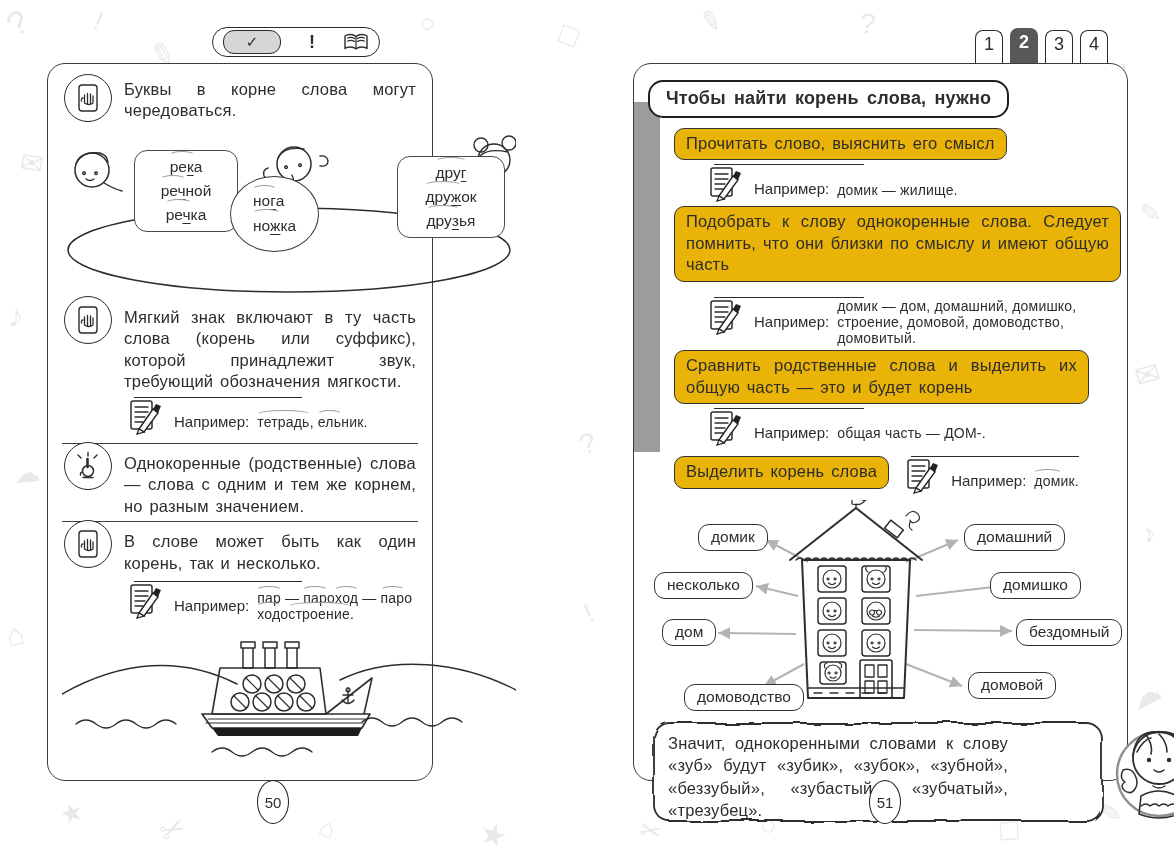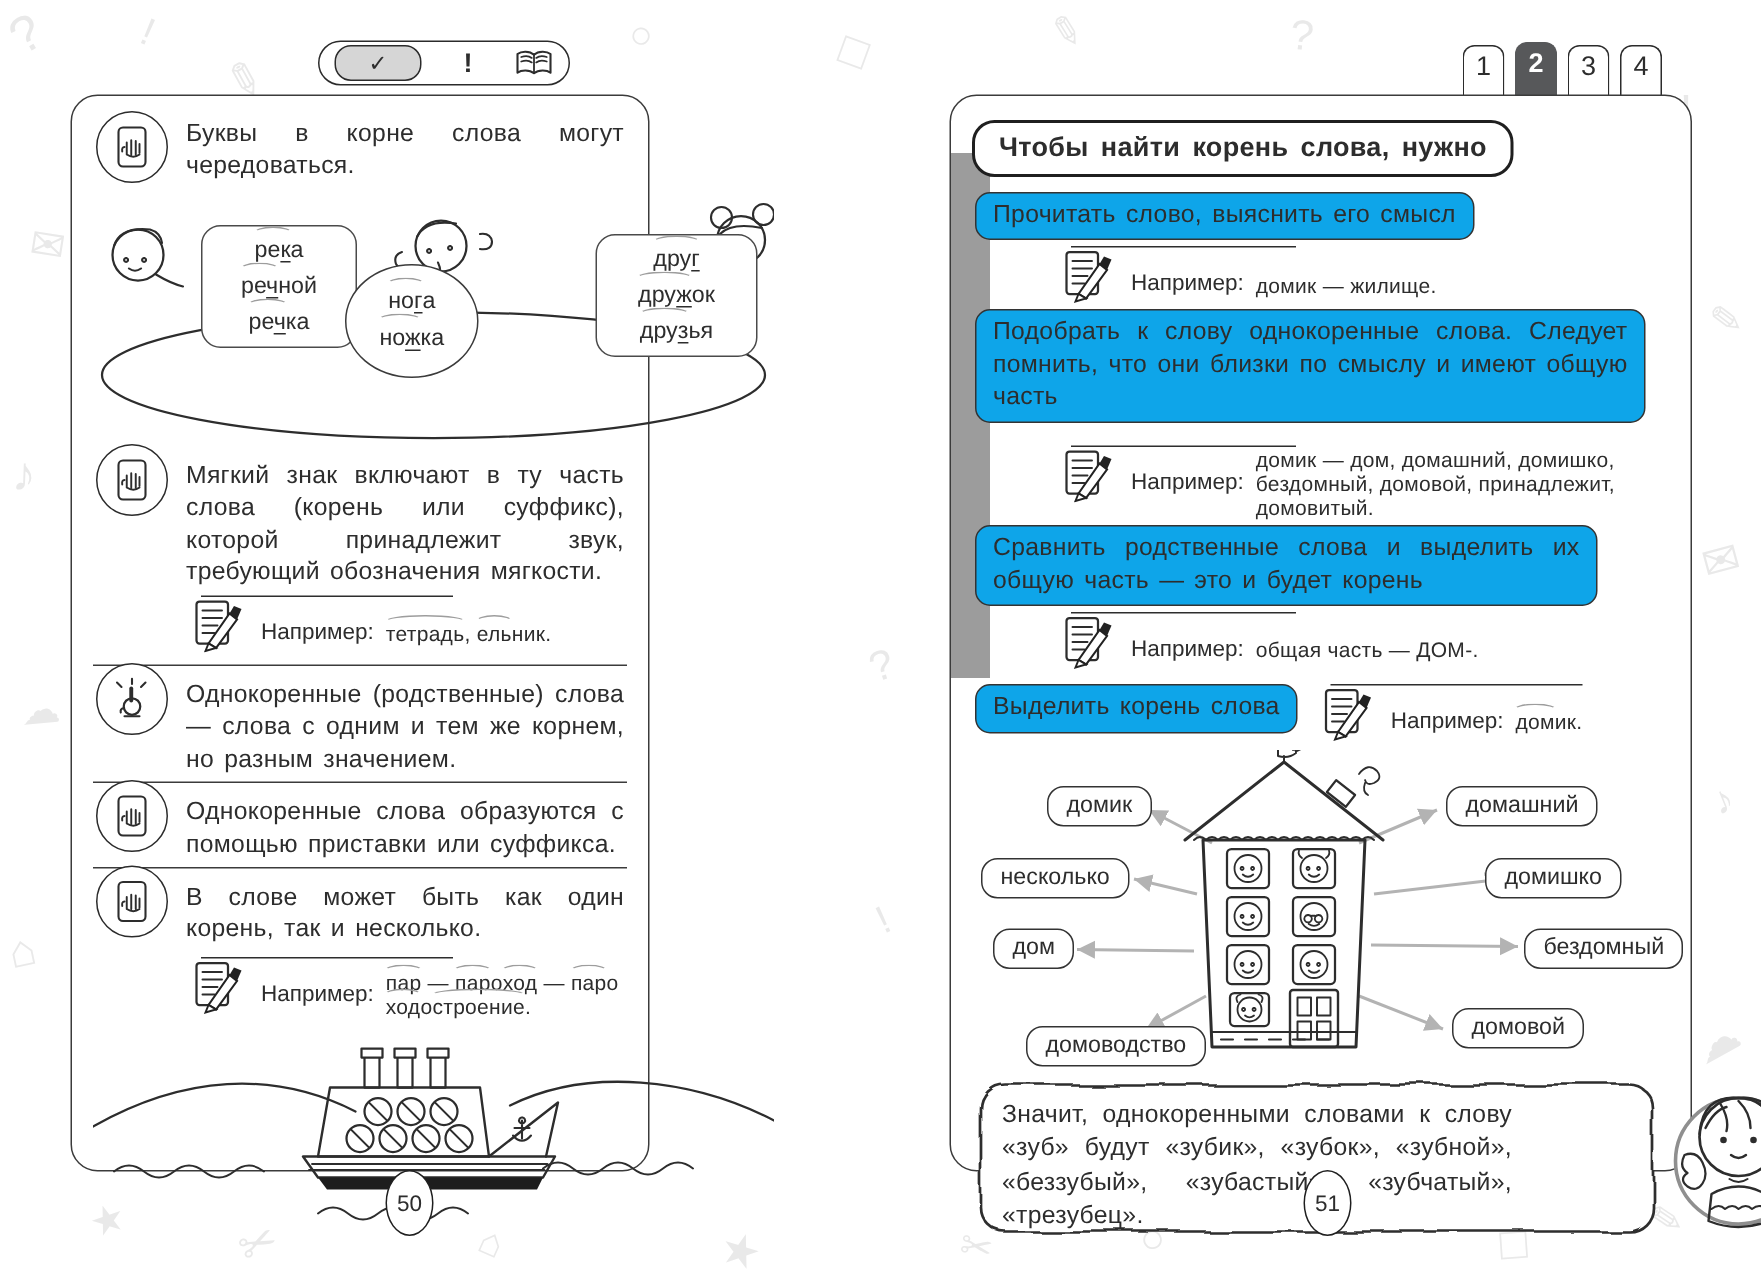--- a/index.html
+++ b/index.html
@@ -67,36 +67,36 @@
 
   
   #kids-ill{position:relative;height:168px;margin:2px 0 2px}
   #kids-ill svg{position:absolute;inset:0}
   .wbox{
     position:absolute;background:#fff;border:1.9px solid #4a4a4a;border-radius:13px;
     text-align:center;font-size:15.5px;line-height:1.55;padding:4px 10px;
   }
   .wbubble{
     position:absolute;background:#fff;border:1.6px solid #3b3b3b;border-radius:50%;
-    text-align:center;font-size:15.5px;line-height:1.6;padding:12px 22px;
+    font-size:15.5px;line-height:1.6;padding:12px 22px;
   }
   #ship-ill{position:relative;height:132px;margin-top:2px}
 
   
   #gray-bar{position:absolute;left:0;top:38px;width:26px;height:350px;background:#9c9c9c;z-index:0}
   .rp{position:relative;z-index:1}
   #rp-title{
     display:inline-block;margin:16px 0 10px 2px;background:#fff;
     border:2.2px solid #1f1f1f;border-radius:15px;padding:6px 16px 7px;
     font-weight:bold;font-size:18px;letter-spacing:.2px;word-spacing:3px;
   }
   .step-box{
-    background:#0ea5e9;border:1.6px solid #333;border-radius:10px;
+    background:#eab308;border:1.6px solid #333;border-radius:10px;
     padding:4px 11px 5px;font-size:16.5px;line-height:1.3;text-align:justify;
-    letter-spacing:.2px;word-spacing:2px;margin-left:4px;box-sizing:border-box;
+    letter-spacing:.2px;word-spacing:2px;margin-left:28px;box-sizing:border-box;
   }
   .fitw{display:inline-block}
   .r-example{margin-left:62px}
   .r-example .ex-line{width:150px}
   .step4-row{display:flex;align-items:flex-start;gap:16px;margin-top:10px}
 
   
   #house-diagram{position:relative;height:212px;margin-top:6px}
   #house-diagram svg.layer{position:absolute;inset:0}
   .hword{
@@ -250,29 +250,20 @@
       <svg width="30" height="32" viewBox="0 0 30 32">
         <path class="st" stroke-width="1.4" d="M8 8 L5 5 M15 6 V2.5 M21 8 L24 5"></path>
         <path class="st" stroke-width="2.6" d="M14.5 9 V17"></path>
         <circle class="st" stroke-width="1.5" cx="15" cy="21" r="5.5" fill="#fff"></circle>
         <path class="st" stroke-width="1.4" d="M9.5 22 q-2.5 .5 -2 3 M10 27.5 h10"></path>
       </svg>
     </div>
     <div class="sec-text">Однокоренные (родственные) слова — слова с одним и тем же корнем, но разным значением.</div>
   </div>
 
-  <div class="section">
-    <div class="sec-icon">
-      <svg width="28" height="32" viewBox="0 0 28 32">
-        <rect class="st" stroke-width="1.4" x="5" y="3" width="18" height="26" rx="3"></rect>
-        <path class="st" stroke-width="1.3" d="M10.5 21 v-8 M13.5 21 v-9.5 M16.5 21 v-9 M19 20 v-6 M10.5 21 q4.5 3 8.5 0 M9 16 q-2 0 -1.5 3"></path>
-      </svg>
-    </div>
-    <div class="sec-text">Однокоренные слова образуются с помощью приставки или суффикса.</div>
-  </div>
 
   <div class="section">
     <div class="sec-icon">
       <svg width="28" height="32" viewBox="0 0 28 32">
         <rect class="st" stroke-width="1.4" x="5" y="3" width="18" height="26" rx="3"></rect>
         <path class="st" stroke-width="1.3" d="M10.5 21 v-8 M13.5 21 v-9.5 M16.5 21 v-9 M19 20 v-6 M10.5 21 q4.5 3 8.5 0 M9 16 q-2 0 -1.5 3"></path>
       </svg>
     </div>
     <div>
       <div class="sec-text">В слове может быть как один корень, так и несколько.</div>
@@ -358,21 +349,21 @@
         <span class="ex-line"></span>
         <svg width="34" height="38" viewBox="0 0 34 38">
           <rect class="st" stroke-width="1.5" x="3" y="4" width="21" height="28" rx="2" fill="#fff"></rect>
           <path class="st" stroke-width="1.3" d="M7 10 h13 M7 15 h13 M7 20 h10 M7 25 h8"></path>
           <polygon points="11,32 25,12 30,16 16,35" fill="#fff" stroke="#222" stroke-width="1.4"></polygon>
           <polygon points="11,32 9,37 16,35" fill="#fff" stroke="#222" stroke-width="1.3"></polygon>
           <polygon points="25,12 30,16 33,9 28,7" fill="#222"></polygon>
         </svg>
       </div>
       <span class="ex-label">Например:</span>
-      <span class="ex-text" style="width:300px">домик — дом, домашний, домишко, бездомный, домовой, принадлежит, домовитый.</span>
+      <span class="ex-text" style="width:300px">домик — дом, домашний, домишко, строение, домовой, домоводство, домовитый.</span>
     </div>
 
     <div class="step-box" style="width:415px;margin-top:4px">Сравнить родственные слова и выделить их общую часть — это и будет корень</div>
 
     <div class="example r-example">
       <div class="ex-icon">
         <span class="ex-line"></span>
         <svg width="34" height="38" viewBox="0 0 34 38">
           <rect class="st" stroke-width="1.5" x="3" y="4" width="21" height="28" rx="2" fill="#fff"></rect>
           <path class="st" stroke-width="1.3" d="M7 10 h13 M7 15 h13 M7 20 h10 M7 25 h8"></path>

